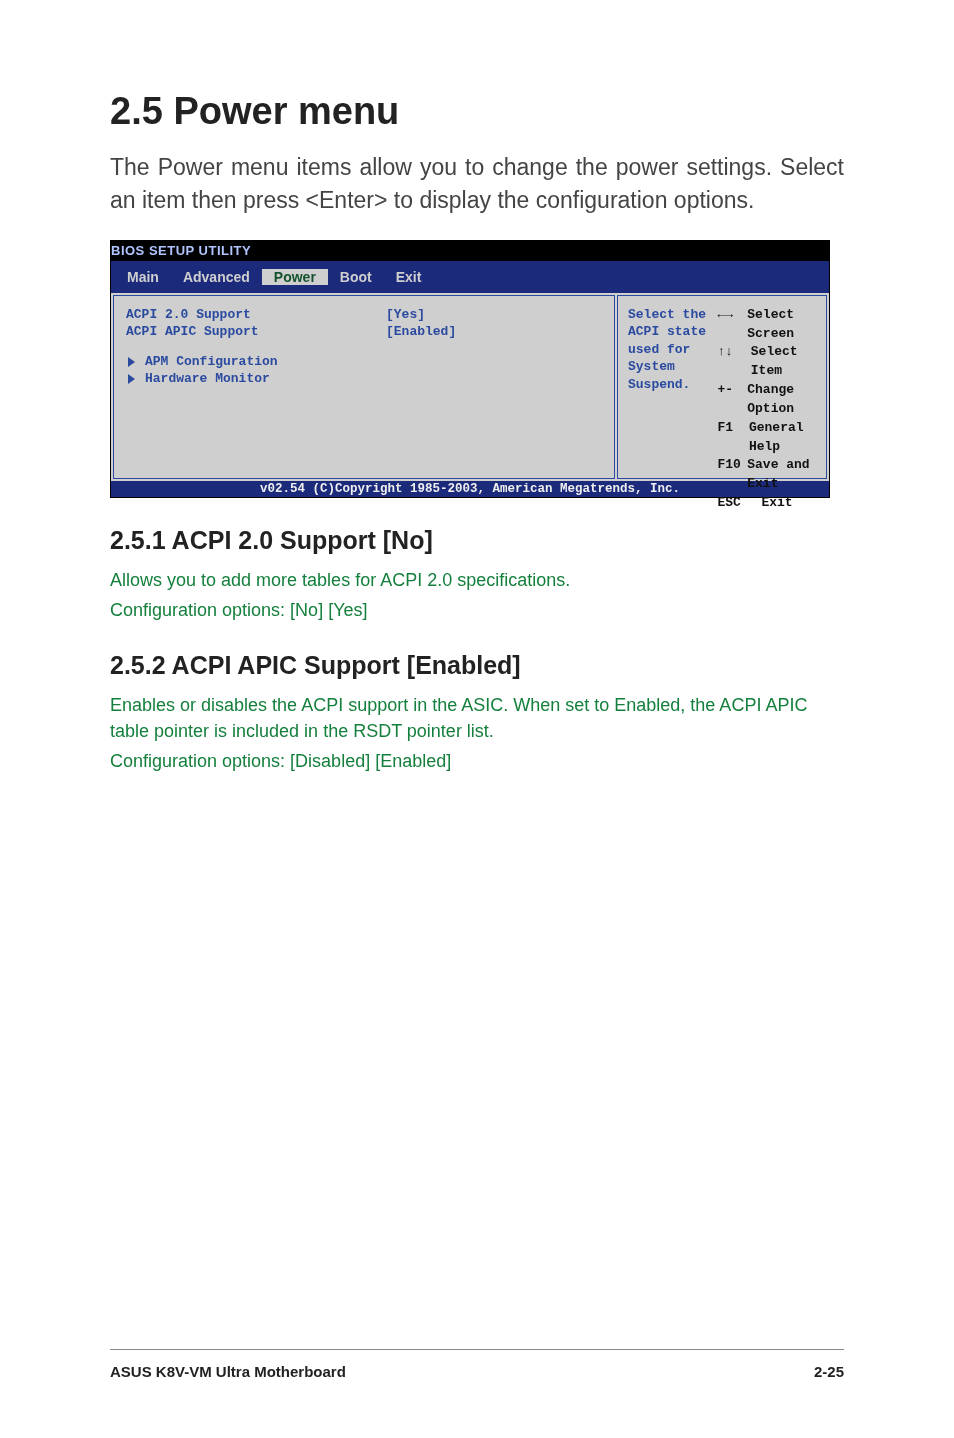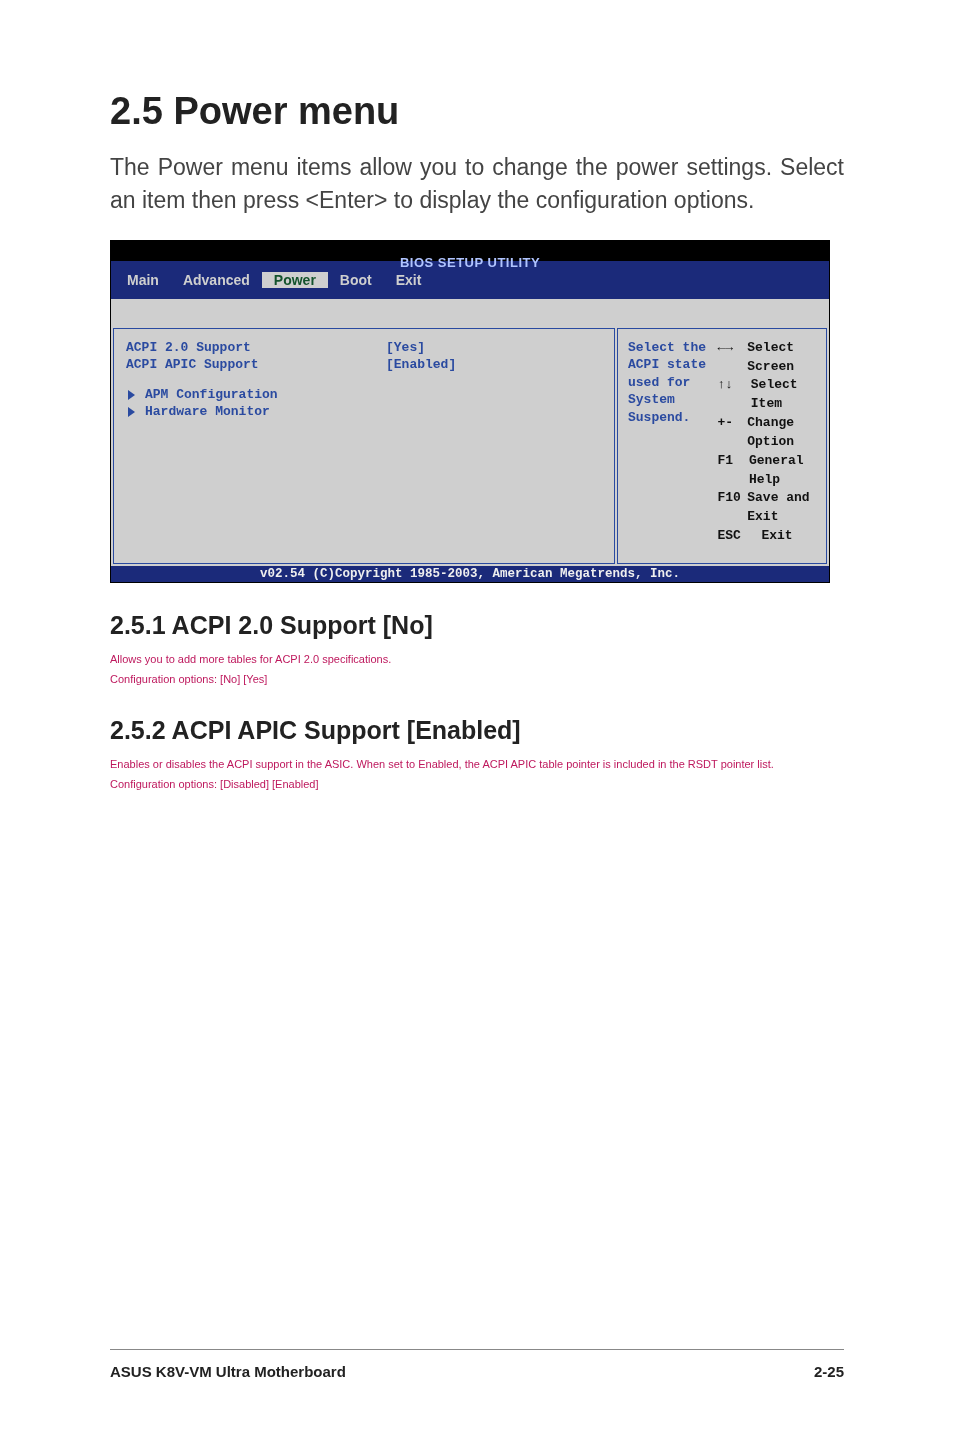--- a/index.html
+++ b/index.html
@@ -26,22 +26,22 @@
       margin-bottom: 22px;
     }
     .h2 {
       font-size: 25px;
       font-weight: bold;
       color: #222;
       margin-top: 28px;
       margin-bottom: 12px;
     }
     .body-text {
-      font-size: 11px;
-      color: #be185d;
+      font-size: 18px;
+      color: #15803d;
       line-height: 1.45;
       margin-bottom: 4px;
     }
     
     .bios {
       width: 720px;
       border: 1px solid #000;
       font-family: "Courier New", monospace;
       font-size: 13px;
       background: #cfcfcf;
@@ -50,50 +50,48 @@
       background: #000;
       height: 20px;
       position: relative;
       display: flex;
       align-items: flex-end;
     }
     .bios-title {
       position: absolute;
       top: 2px;
       left: 0; right: 0;
-      text-align: center;
+      text-align: left;
       color: #b0c4ff;
       font-weight: bold;
       font-family: Arial, sans-serif;
       font-size: 13px;
       letter-spacing: 0.5px;
-      margin-top: 12px;
     }
     .bios-tabs {
       background: #1b2a7a;
-      height: 38px;
+      height: 32px;
       display: flex;
       align-items: center;
       padding: 0 4px;
     }
     .bios-tab {
       color: #cfcfcf;
       font-weight: bold;
       font-family: Arial, sans-serif;
       font-size: 14px;
       padding: 0 12px;
     }
     .bios-tab.active {
       background: #cfcfcf;
       color: #14532d;
     }
     .bios-body {
       display: flex;
-      height: 240px;
-      margin-top: 27px;
+      height: 188px;
     }
     .bios-left {
       flex: 1;
       border: 1px solid #2a4aa0;
       margin: 2px;
       padding: 10px 12px;
       position: relative;
     }
     .bios-right {
       width: 210px;

